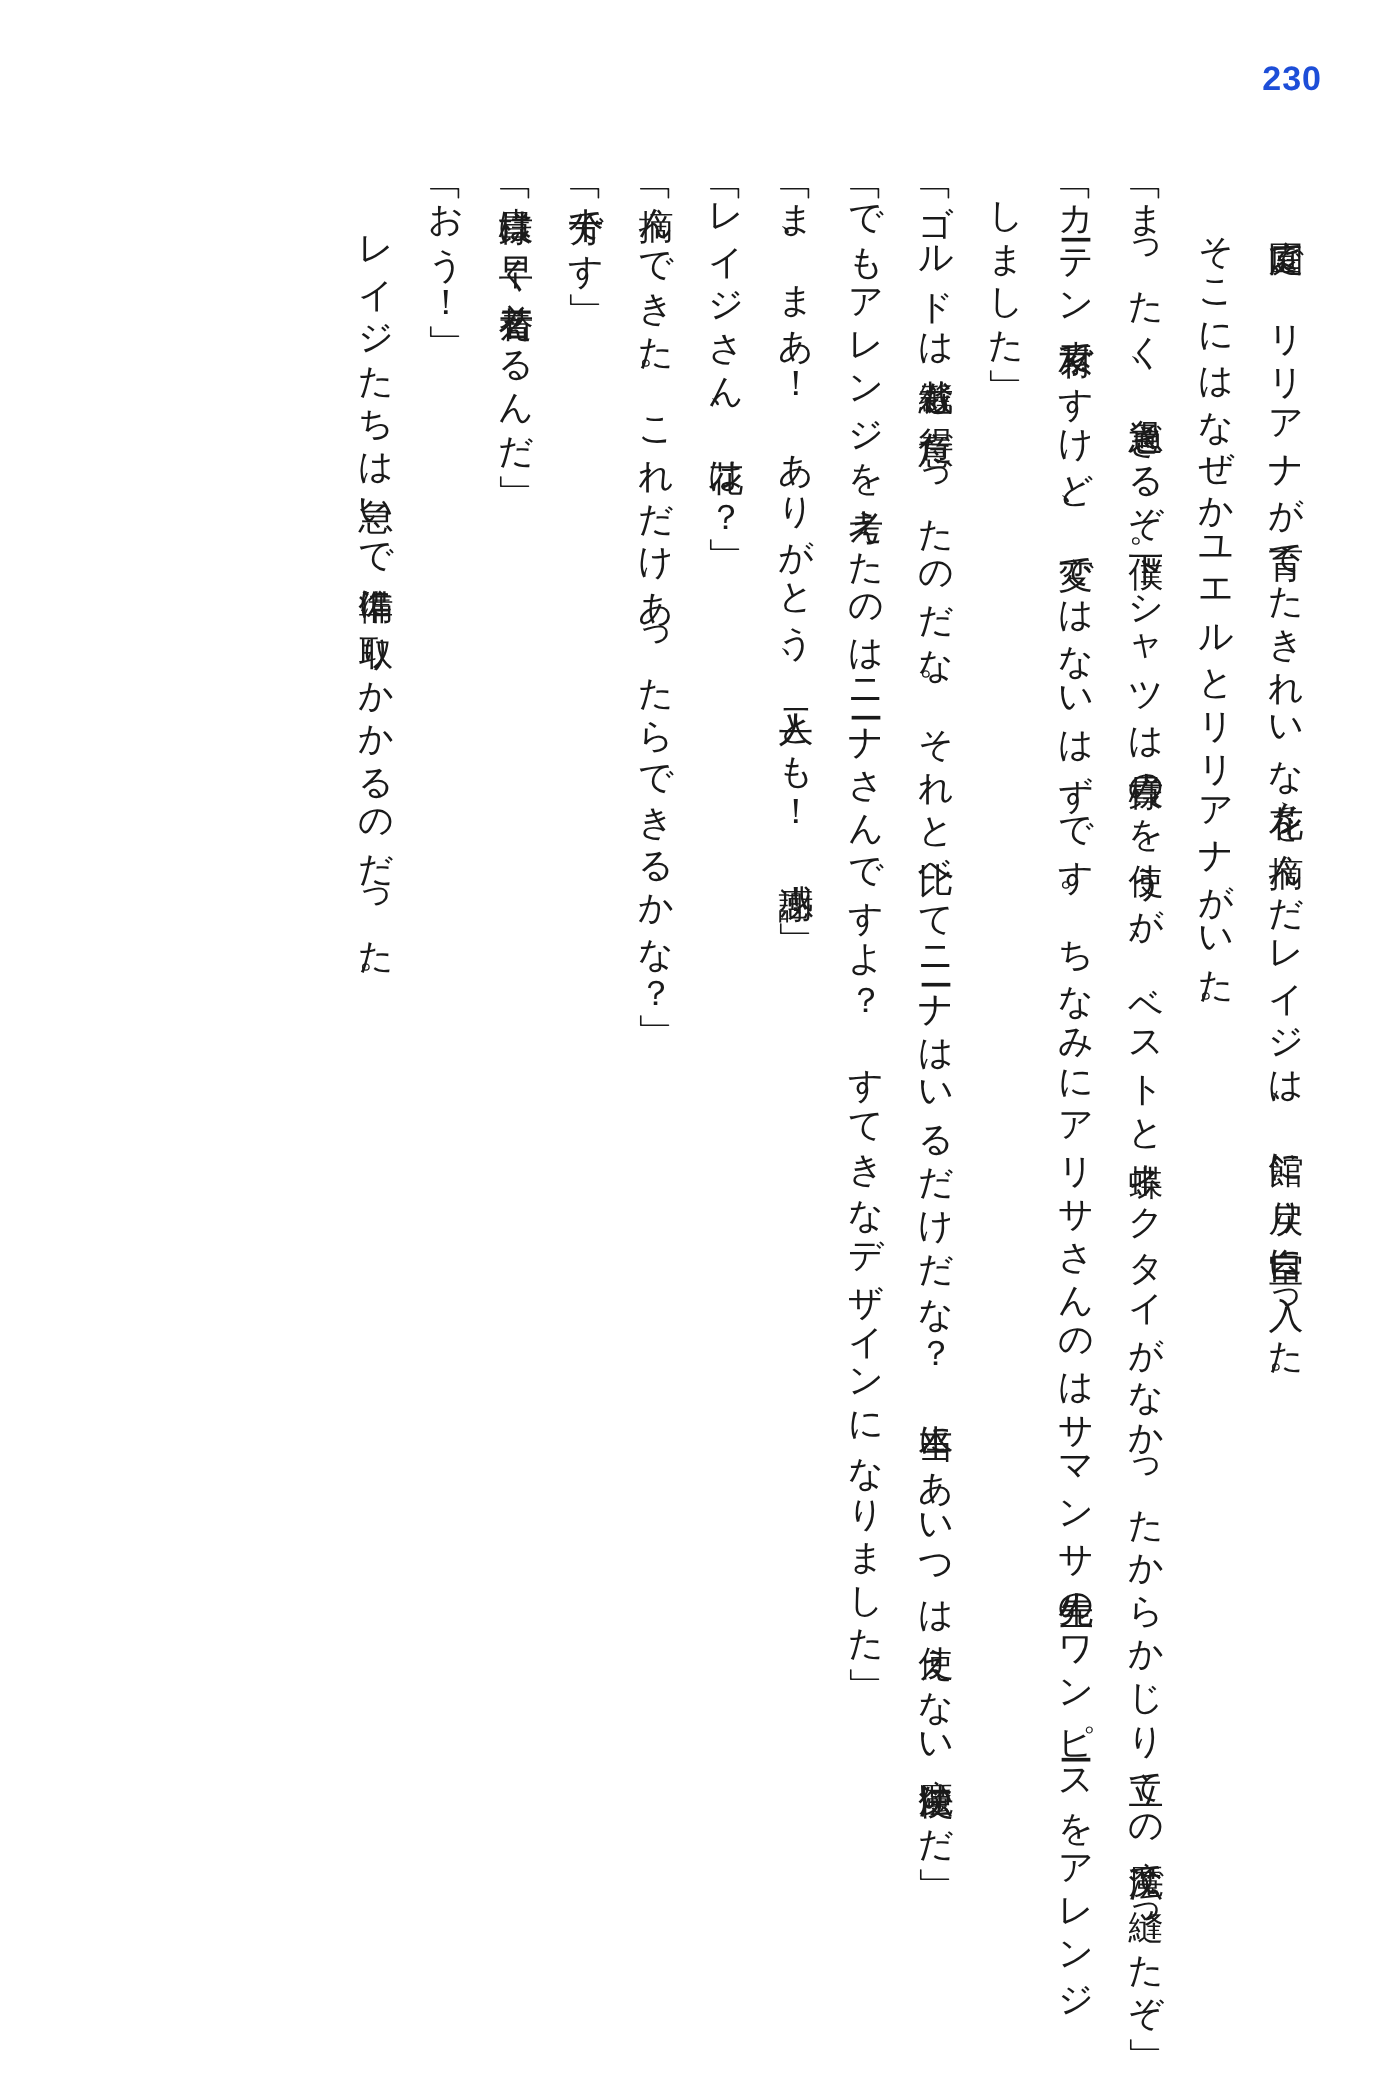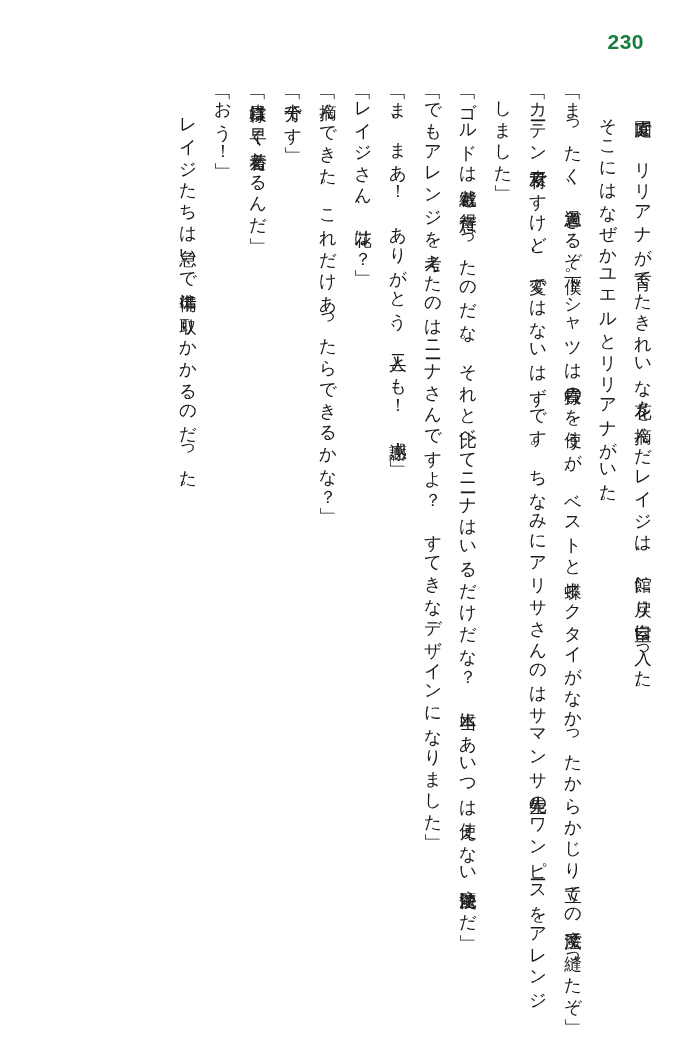--- a/index.html
+++ b/index.html
@@ -18,26 +18,26 @@
   .page {
     position: relative;
     width: 700px;
     height: 1050px;
     box-sizing: border-box;
     background: #fff;
   }
   .page-number {
     position: absolute;
     top: 30px;
-    right: 56px;
-    font-size: 21px;
+    right: 39px;
+    font-size: 17px;
     font-weight: bold;
     letter-spacing: 0.5px;
     font-family: "Liberation Sans", sans-serif;
-    color: #15803d;
+    color: #1d4ed8;
   }
   .text-block {
     position: absolute;
     top: 88px;
     right: 40px;
     left: 70px;
     bottom: 40px;
     writing-mode: vertical-rl;
     text-orientation: upright;
     font-size: 17.5px;

